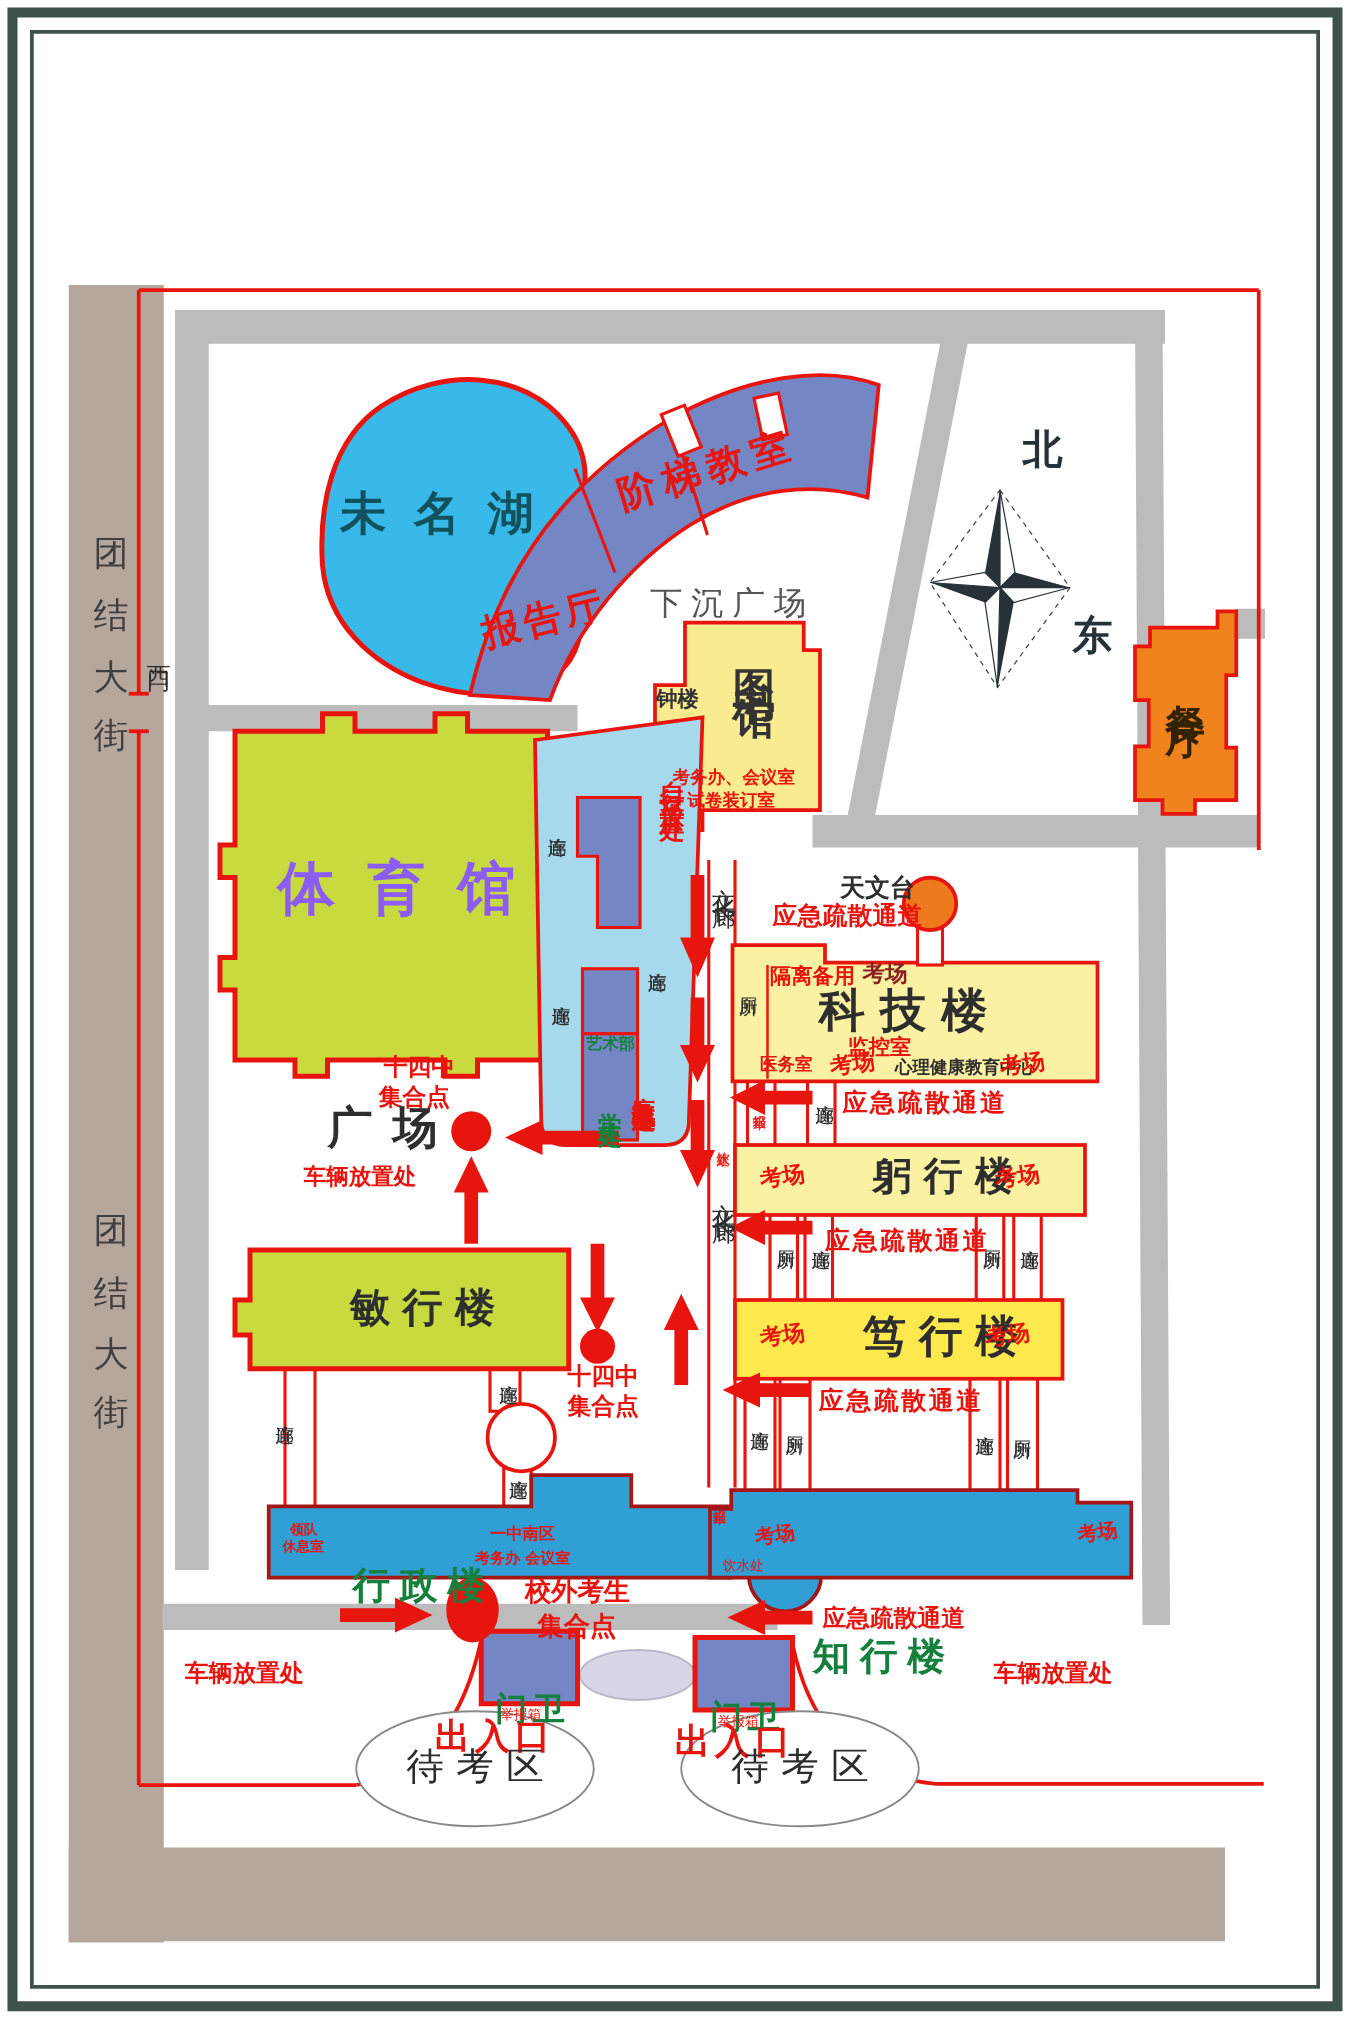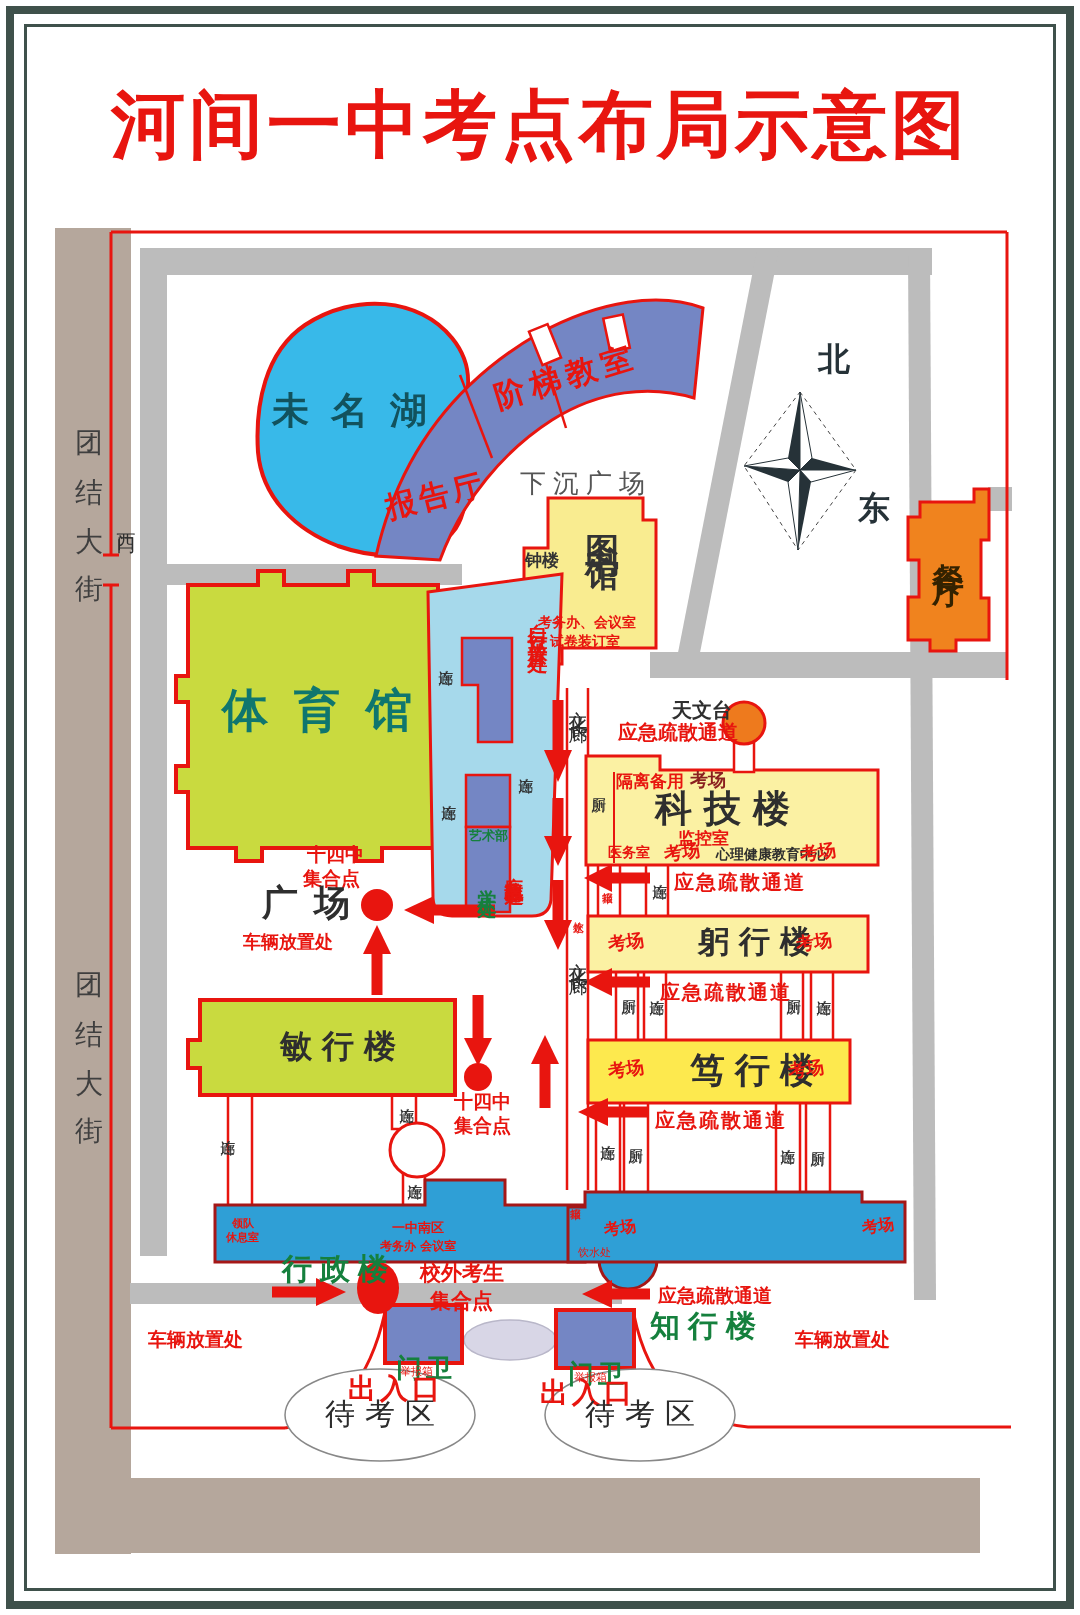--- a/index.html
+++ b/index.html
@@ -166,38 +166,37 @@
         <polygon points="612,968 612,996 584,982" stroke="none"></polygon>
       <line x1="648" y1="1112" x2="606" y2="1112"></line>
         <polygon points="608,1098 608,1126 578,1112" stroke="none"></polygon>
       <line x1="650" y1="1294" x2="610" y2="1294"></line>
         <polygon points="612,1280 612,1308 582,1294" stroke="none"></polygon>
       <line x1="272" y1="1292" x2="318" y2="1292"></line>
         <polygon points="316,1278 316,1306 346,1292" stroke="none"></polygon>
     </g>
   </svg>
 
-  <div id="title">河间一中考点布局示意图</div>
 
   <div class="lbl v dark serif" style="left:74px;top:408px;font-size:28px;letter-spacing:48px;color:#3f3f3f;">团结大街</div>
   <div class="lbl v dark serif" style="left:74px;top:950px;font-size:28px;letter-spacing:48px;color:#3f3f3f;">团结大街</div>
   <div class="lbl v dark" style="left:116px;top:518px;font-size:19px;">西门</div>
 
   <div class="lbl b serif" style="left:818px;top:343px;font-size:32px;color:#263238;">北</div>
   <div class="lbl b serif" style="left:858px;top:492px;font-size:32px;color:#263238;">东</div>
 
   <div class="lbl b teal" style="left:272px;top:392px;font-size:37px;letter-spacing:22px;">未名湖</div>
   <div class="lbl b red" style="left:492px;top:360px;font-size:31px;letter-spacing:6px;transform:rotate(-17deg);">阶梯教室</div>
   <div class="lbl b red" style="left:385px;top:480px;font-size:30px;letter-spacing:4px;transform:rotate(-14deg);">报告厅</div>
   <div class="lbl serif" style="left:520px;top:470px;font-size:26px;letter-spacing:7px;color:#555;">下沉广场</div>
   <div class="lbl b" style="left:525px;top:552px;font-size:17px;color:#333;">钟楼</div>
   <div class="lbl v b" style="left:584px;top:508px;font-size:34px;letter-spacing:10px;color:#333;">图书馆</div>
   <div class="lbl b red" style="left:538px;top:615px;font-size:14px;">考务办、会议室</div>
   <div class="lbl b red" style="left:550px;top:634px;font-size:14px;">试卷装订室</div>
-  <div class="lbl b" style="left:222px;top:686px;font-size:46px;letter-spacing:26px;color:#0f766e;">体育馆</div>
+  <div class="lbl b" style="left:222px;top:686px;font-size:46px;letter-spacing:26px;color:#8b5cf6;">体育馆</div>
   <div class="lbl v b red" style="left:527px;top:608px;font-size:20px;letter-spacing:6px;">自行车放置处</div>
 
   <div class="lbl v dark" style="left:437px;top:658px;font-size:15px;">连廊</div>
   <div class="lbl v dark" style="left:440px;top:793px;font-size:15px;">连廊</div>
   <div class="lbl v dark" style="left:517px;top:766px;font-size:15px;">连廊</div>
   <div class="lbl b navy" style="left:469px;top:792px;font-size:13px;">艺术部</div>
   <div class="lbl v b navy" style="left:477px;top:838px;font-size:19px;letter-spacing:4px;">学生处</div>
 
   <div class="lbl b dark" style="left:672px;top:700px;font-size:20px;">天文台</div>
   <div class="lbl b red" style="left:618px;top:722px;font-size:20px;">应急疏散通道</div>

